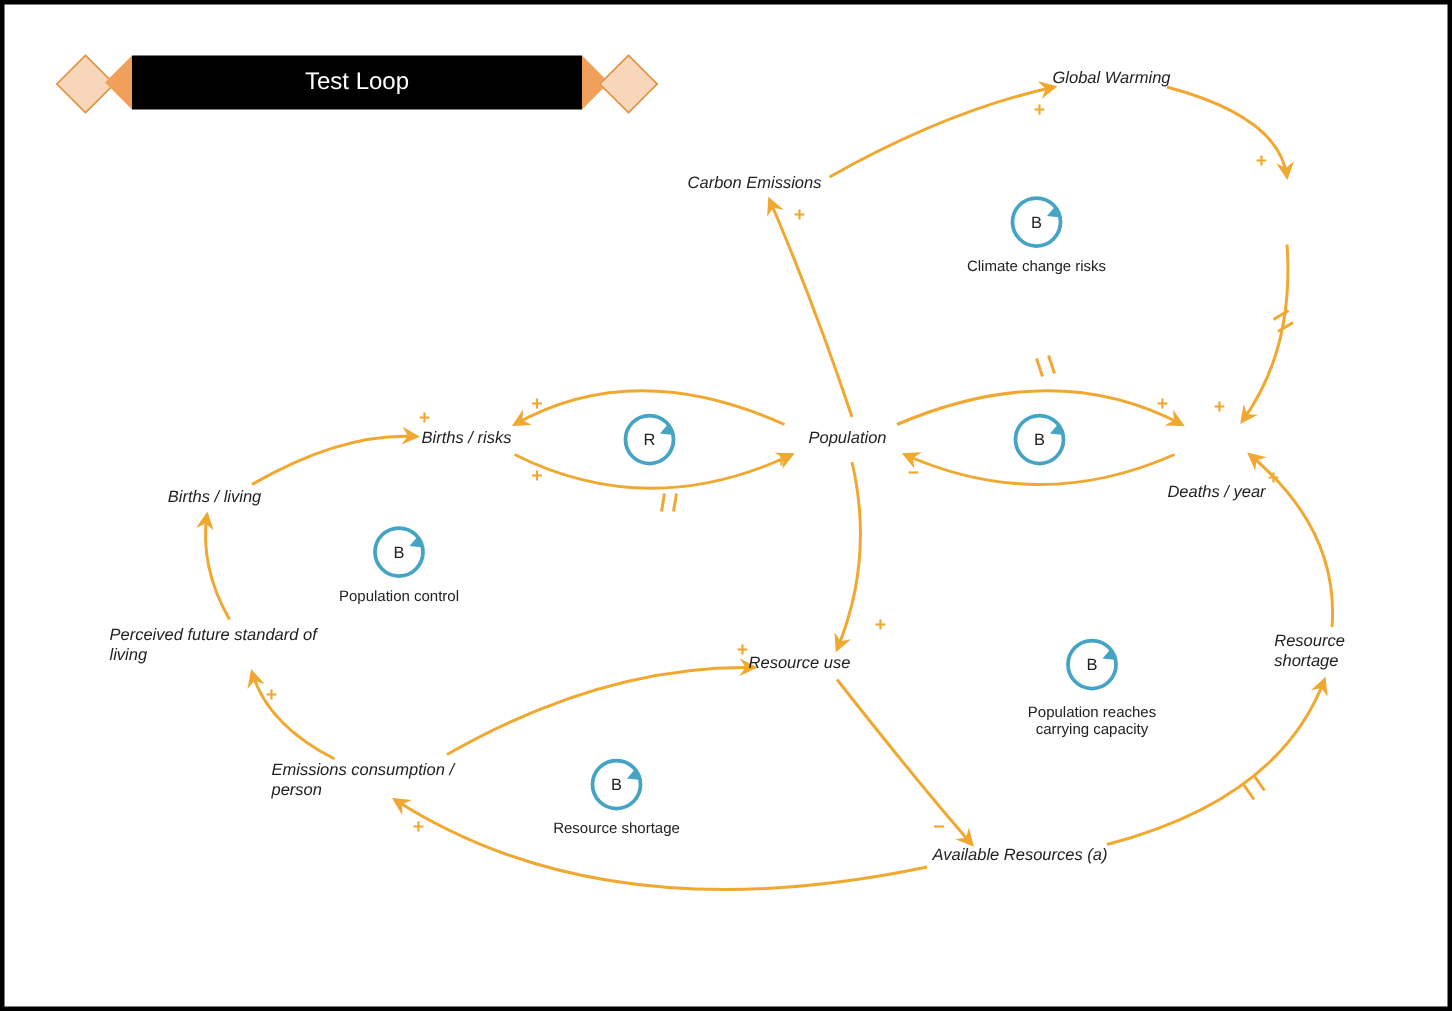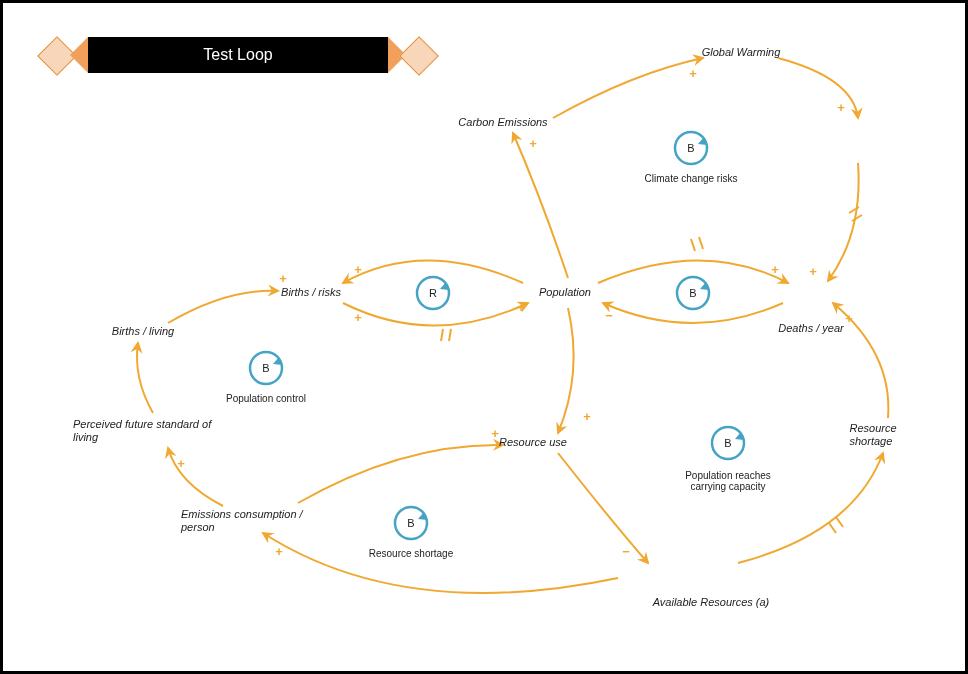--- a/index.html
+++ b/index.html
@@ -106,21 +106,21 @@
 </svg>
 
 <div class="node" style="left:562px; top:290px;">Population</div>
 <div class="node" style="left:308px; top:290px;">Births / risks</div>
 <div class="node" style="left:140px; top:329px;">Births / living</div>
 <div class="node" style="left:160px; top:428px; width:180px;">Perceived future standard of
 living</div>
 <div class="node" style="left:253px; top:518px; width:150px;">Emissions consumption /
 person</div>
 <div class="node" style="left:530px; top:440px;">Resource use</div>
-<div class="node" style="left:677px; top:600px;margin-left:31px;">Available Resources (a)</div>
+<div class="node" style="left:677px; top:568px;">Available Resources (a)</div>
 <div class="node" style="left:885px; top:432px;">Resource shortage</div>
 <div class="node" style="left:808px; top:290px;margin-top:36px;">Deaths / year</div>
 <div class="node" style="left:500px; top:120px;">Carbon Emissions</div>
 <div class="node" style="left:738px; top:50px;">Global Warming</div>
 
 <div class="loop-label" style="left:263px; top:395px;">Population control</div>
 <div class="loop-label" style="left:688px; top:175px;">Climate change risks</div>
 <div class="loop-label" style="left:725px; top:478px; white-space:pre-line;">Population reaches
 carrying capacity</div>
 <div class="loop-label" style="left:408px; top:550px;">Resource shortage</div>

